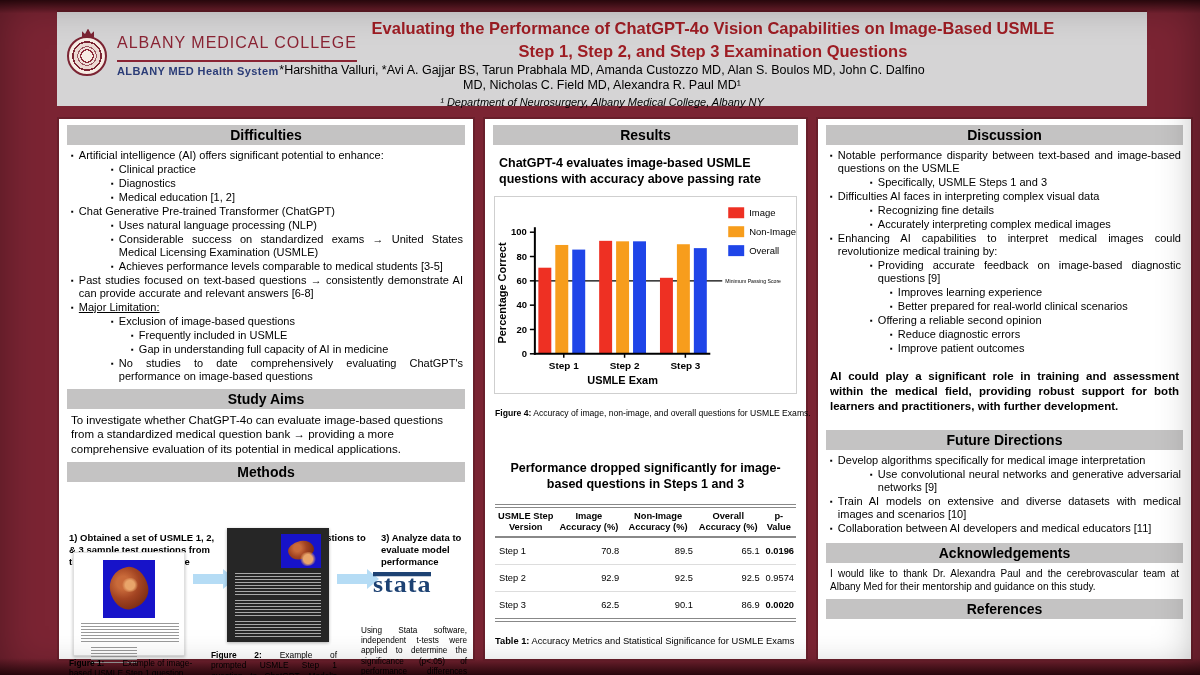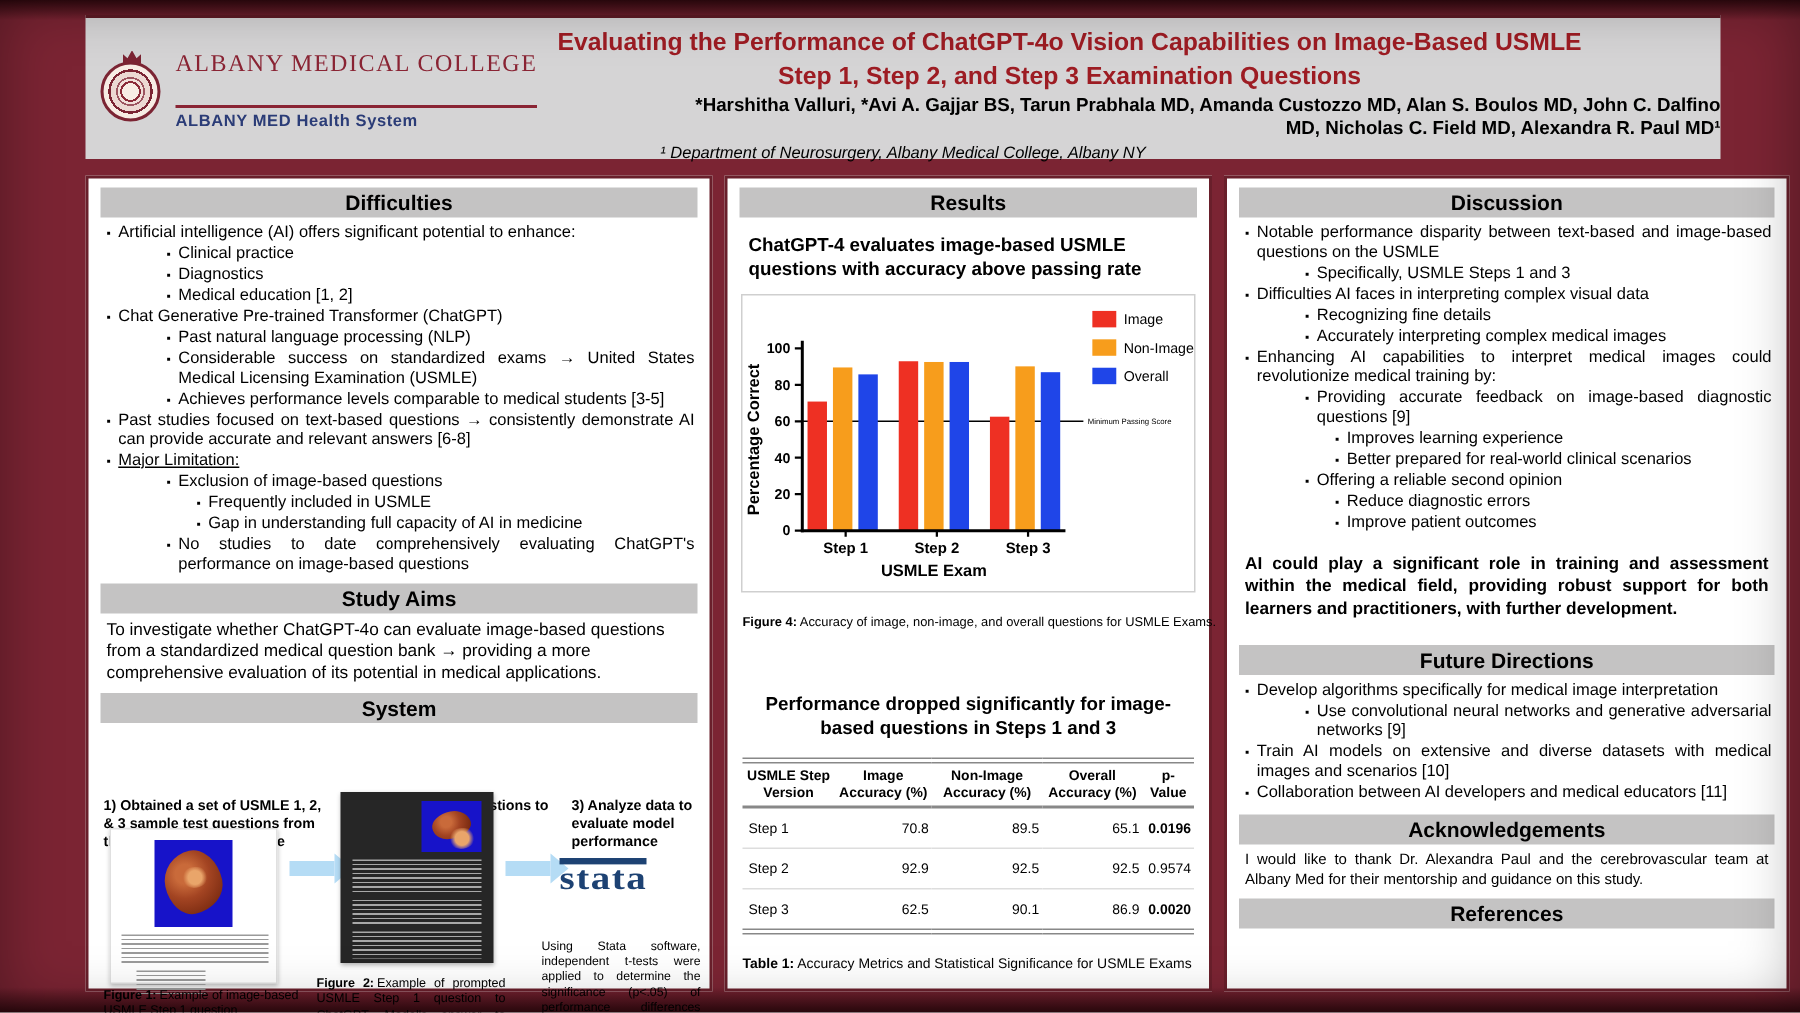--- a/index.html
+++ b/index.html
@@ -13,27 +13,27 @@
     box-shadow:inset 0 0 40px rgba(0,0,0,.35);}
   
   .header{position:absolute; left:57px; top:10px; width:1090px; height:96px;
     background:#d5d4d5; border-top:2px solid #5d1a24;}
   .logo{position:absolute; left:10px; top:22px; display:flex; align-items:center;}
   .seal{position:relative; width:40px; height:40px; border-radius:50%;
     border:2px solid #7b2433; margin-right:10px;
     background:radial-gradient(circle,#f7ece4 0 22%,#8a2a38 22% 27%,#f1e0da 27% 34%,#9c5560 34% 38%,#ecd9d3 38% 52%,#7b2433 52% 58%,#f7ece4 58% 100%);}
   .crown{position:absolute; top:-9px; left:13px; width:12px; height:9px; background:#7b2433;
     clip-path:polygon(0 100%,0 30%,25% 60%,50% 0,75% 60%,100% 30%,100% 100%);}
-  .logo-line1{font-family:Liberation Serif, serif; font-size:16px; letter-spacing:1px;
-    color:#8a2434; border-bottom:2px solid #8a2434; padding-bottom:18px;}
+  .logo-line1{font-family:Liberation Sans, sans-serif; font-size:16px; letter-spacing:1px;
+    color:#8a2434; border-bottom:2px solid #8a2434; padding-bottom:8px;}
   .logo-line2{font-size:11px; font-weight:bold; color:#2b3c77; margin-top:3px; letter-spacing:.4px;}
   .title-block{position:absolute; left:230px; right:8px; top:5px; text-align:center;}
   .title{font-size:16.5px; font-weight:bold; color:#9d1c23; line-height:1.4;}
   .authors-block{position:absolute; left:0; right:0; top:51px; text-align:center;}
-  .authors{font-size:12.5px; font-weight:bold; line-height:1.22;text-align:right;}
+  .authors{font-size:12.5px; font-weight:normal; line-height:1.22;}
   .affiliation{font-size:11px; font-style:italic; margin-top:2px;}
   
   .col{position:absolute; top:117px; height:544px; background:#fff; border:2px solid #691f2b;}
   .col-left{left:57px; width:418px;}
   .col-mid{left:483px; width:325px;}
   .col-right{left:816px; width:377px;}
   .sec-bar{background:#c4c3c3; margin:6px 8px 4px 8px; padding:2px 0; text-align:center;
     font-size:14px; font-weight:bold;}
   
   .blist{margin:2px 10px 0 10px;}
@@ -74,21 +74,21 @@
   .dlines{background:repeating-linear-gradient(180deg,#a8a8a8 0 1px, transparent 1px 3px);}
   .d1{width:86px; height:22px; margin:0 auto;}
   .d2{width:86px; height:16px; margin:5px auto 0 auto;}
   .d3{width:86px; height:18px; margin:5px auto 0 auto;}
   .stata-logo{position:absolute; left:314px; top:84px; font-family:"Liberation Serif", serif;
     font-weight:bold; font-size:26px; letter-spacing:1px; color:#1d4273; line-height:.8;
     border-top:5px solid #1d4273; padding-top:1px; transform:scaleY(.85);}
   .stata-note{position:absolute; left:302px; top:140px; width:106px; font-size:8.2px;
     line-height:1.25; text-align:justify;}
   .caption{position:absolute; font-size:8.4px; line-height:1.25;}
-  .caption b{margin-right:2px;}
+  .caption b{margin-right:18px;}
   .fig1cap{left:10px; top:172px; width:130px;}
   .fig2cap{left:152px; top:164px; width:126px; text-align:justify;}
   
   .fig-title{margin:10px 14px 2px 14px; text-align:left; font-size:12.5px; font-weight:bold; line-height:1.3;}
   .chart-box{margin:8px 9px 0 9px; border:1px solid #cfcfcf; background:#fff;}
   .fig4cap{margin:14px 10px 0 10px; font-size:8.6px; white-space:nowrap;}
   .tbl-title{margin:42px 14px 0 14px; text-align:center; font-size:12.5px; font-weight:bold; line-height:1.3;}
   table.rtable{width:calc(100% - 20px); margin:12px 10px 0 10px; border-collapse:collapse;
     font-size:9.3px; border-top:4px double #888; border-bottom:4px double #888;}
   table.rtable th{font-weight:bold; text-align:center; padding:3px 2px; border-bottom:2px solid #888; line-height:1.2;}
@@ -145,21 +145,21 @@
       <div class="bi lvl1">
         <span class="bmark">▪</span>
         <span class="btext">Medical education [1, 2]</span>
       </div>
       <div class="bi lvl0">
         <span class="bmark">▪</span>
         <span class="btext">Chat Generative Pre-trained Transformer (ChatGPT)</span>
       </div>
       <div class="bi lvl1">
         <span class="bmark">▪</span>
-        <span class="btext">Past natural language processing (NLP)</span>
+        <span class="btext">Uses natural language processing (NLP)</span>
       </div>
       <div class="bi lvl1">
         <span class="bmark">▪</span>
         <span class="btext">Considerable success on standardized exams → United States Medical Licensing Examination (USMLE)</span>
       </div>
       <div class="bi lvl1">
         <span class="bmark">▪</span>
         <span class="btext">Achieves performance levels comparable to medical students [3-5]</span>
       </div>
       <div class="bi lvl0">
@@ -184,21 +184,21 @@
       </div>
       <div class="bi lvl1">
         <span class="bmark">▪</span>
         <span class="btext">No studies to date comprehensively evaluating ChatGPT's performance on image-based questions</span>
       </div>
     </div>
 
   <div class="sec-bar">Study Aims</div>
   <div class="aims-text">To investigate whether ChatGPT-4o can evaluate image-based questions from a standardized medical question bank → providing a more comprehensive evaluation of its potential in medical applications.</div>
 
-  <div class="sec-bar">System</div>
+  <div class="sec-bar">Methods</div>
   <div class="methods-canvas">
     <div class="mstep t1">1) Obtained a set of USMLE 1, 2, &amp; 3 sample test questions from the official USMLE website</div>
     <div class="mstep t2">2) Manually enter questions to ChatGPT-4o</div>
     <div class="mstep t3">3) Analyze data to evaluate model performance</div>
 
     <div class="fig1">
       <div class="organ"></div>
       <div class="flines fl-par"></div>
       <div class="flines fl-opts"></div>
     </div>

